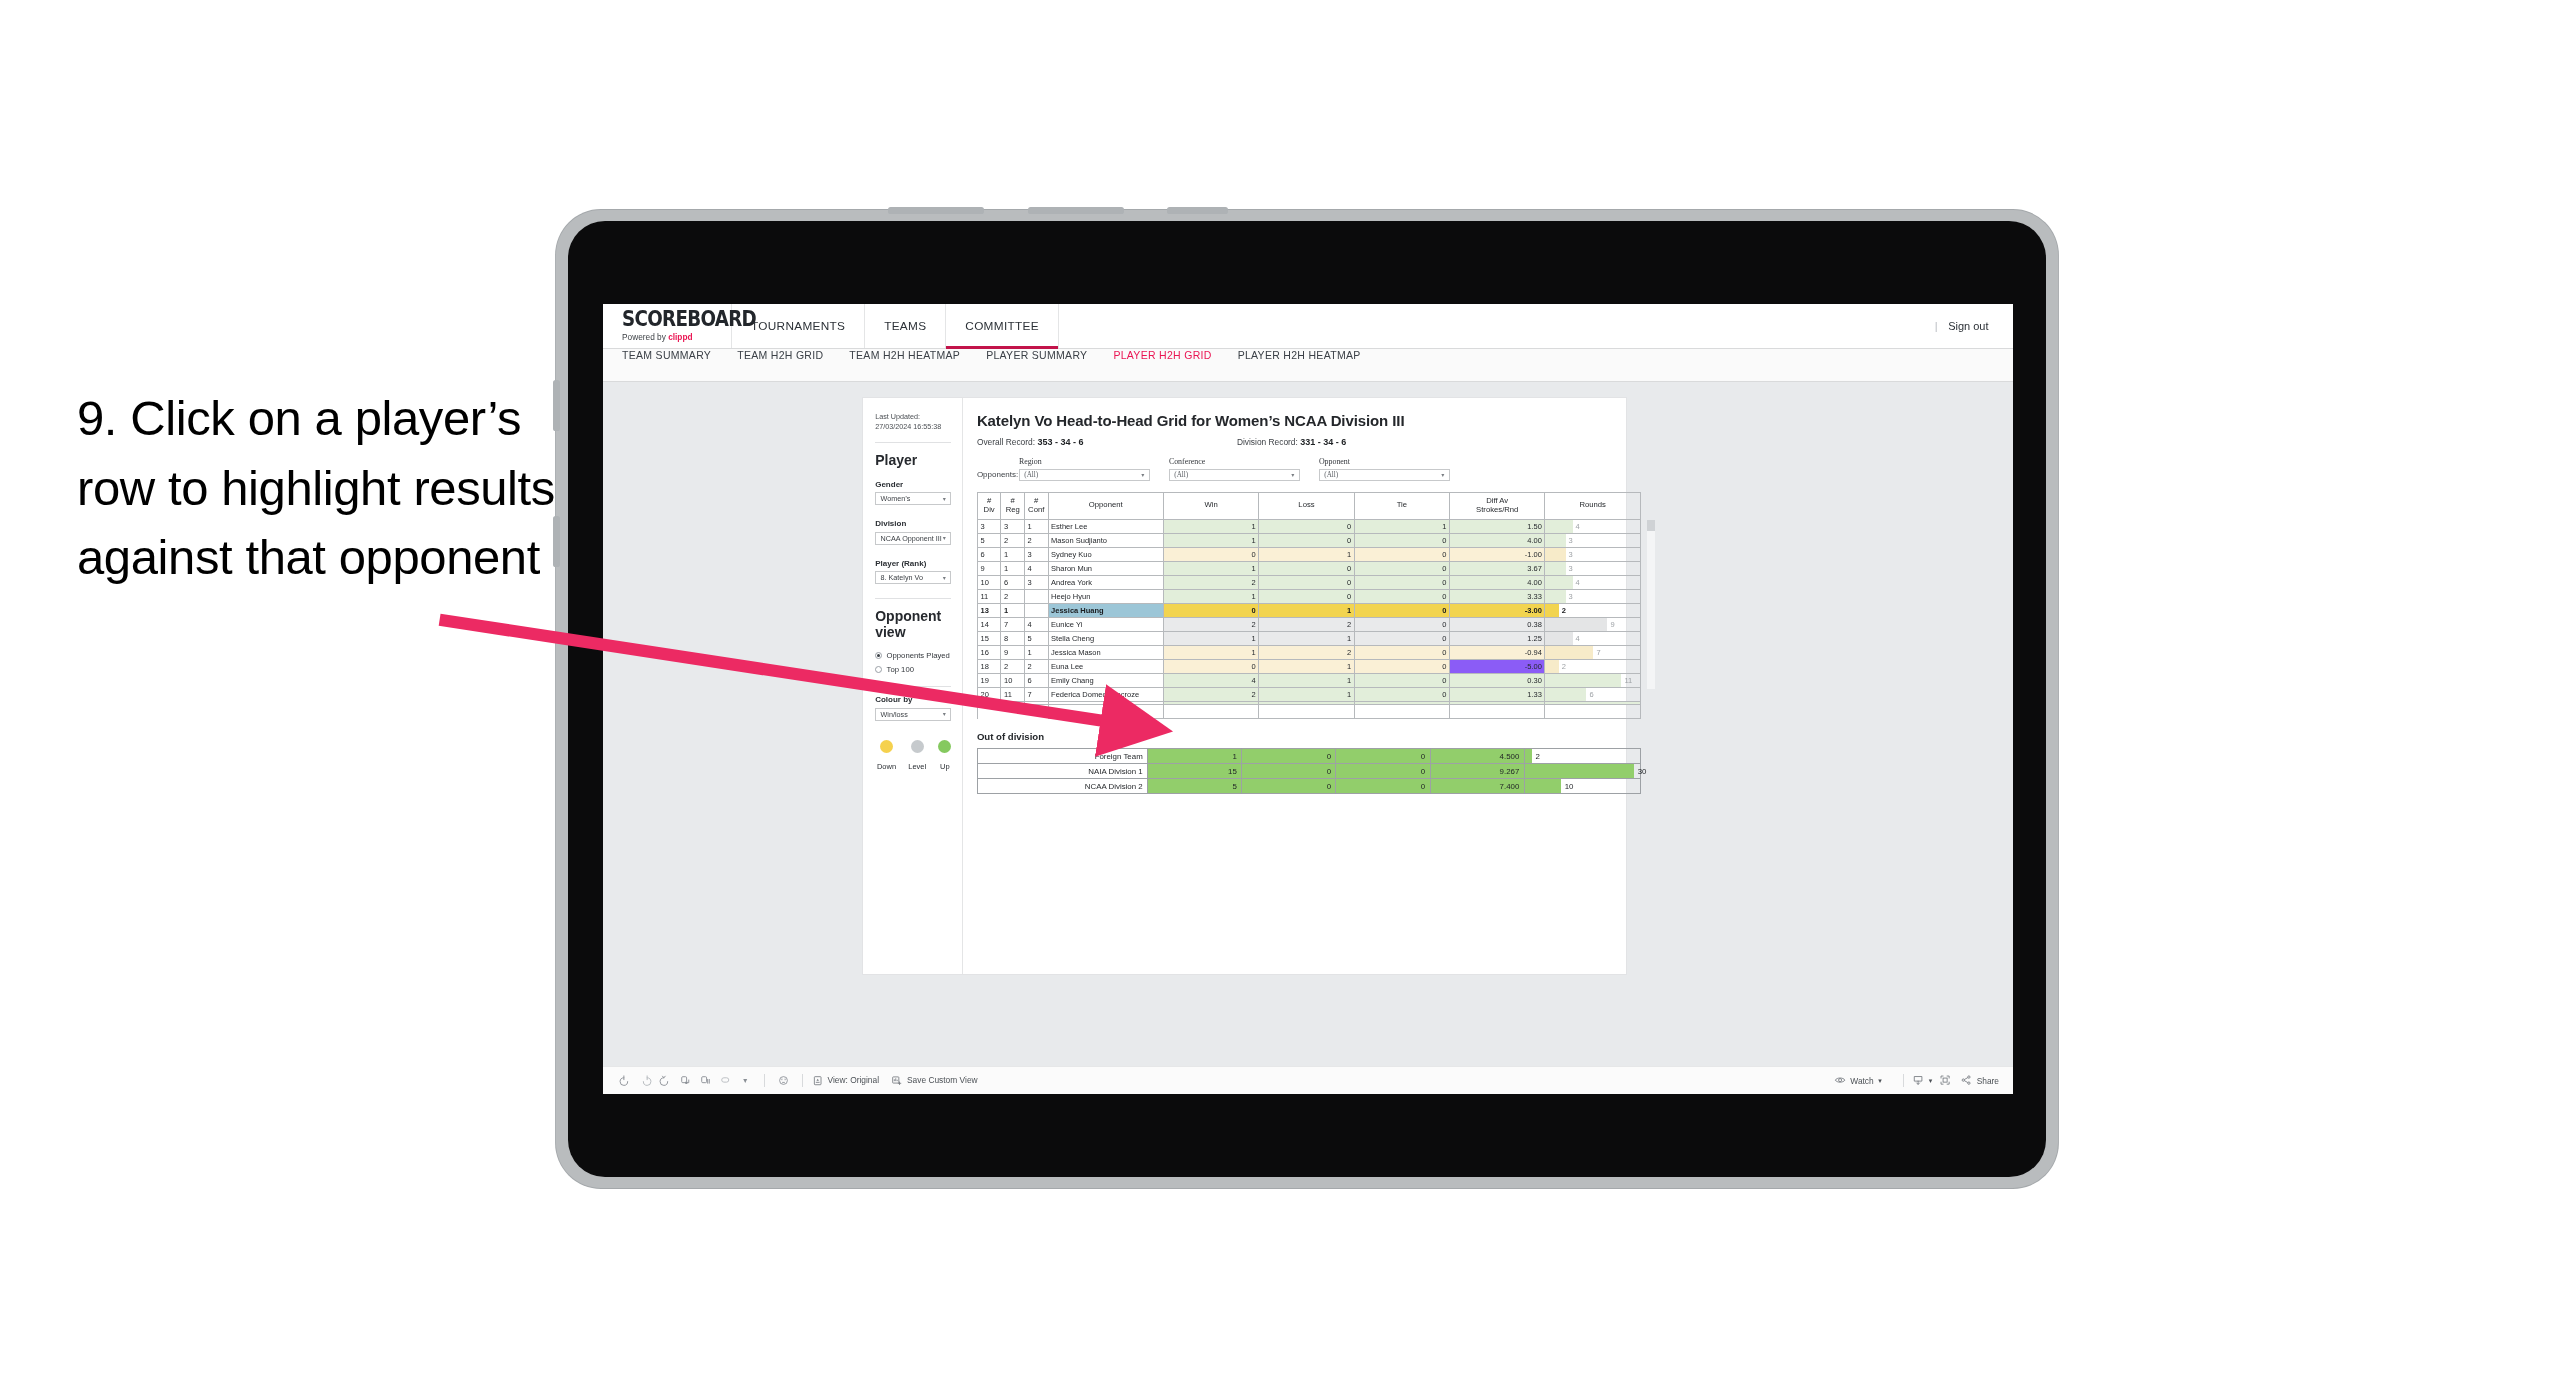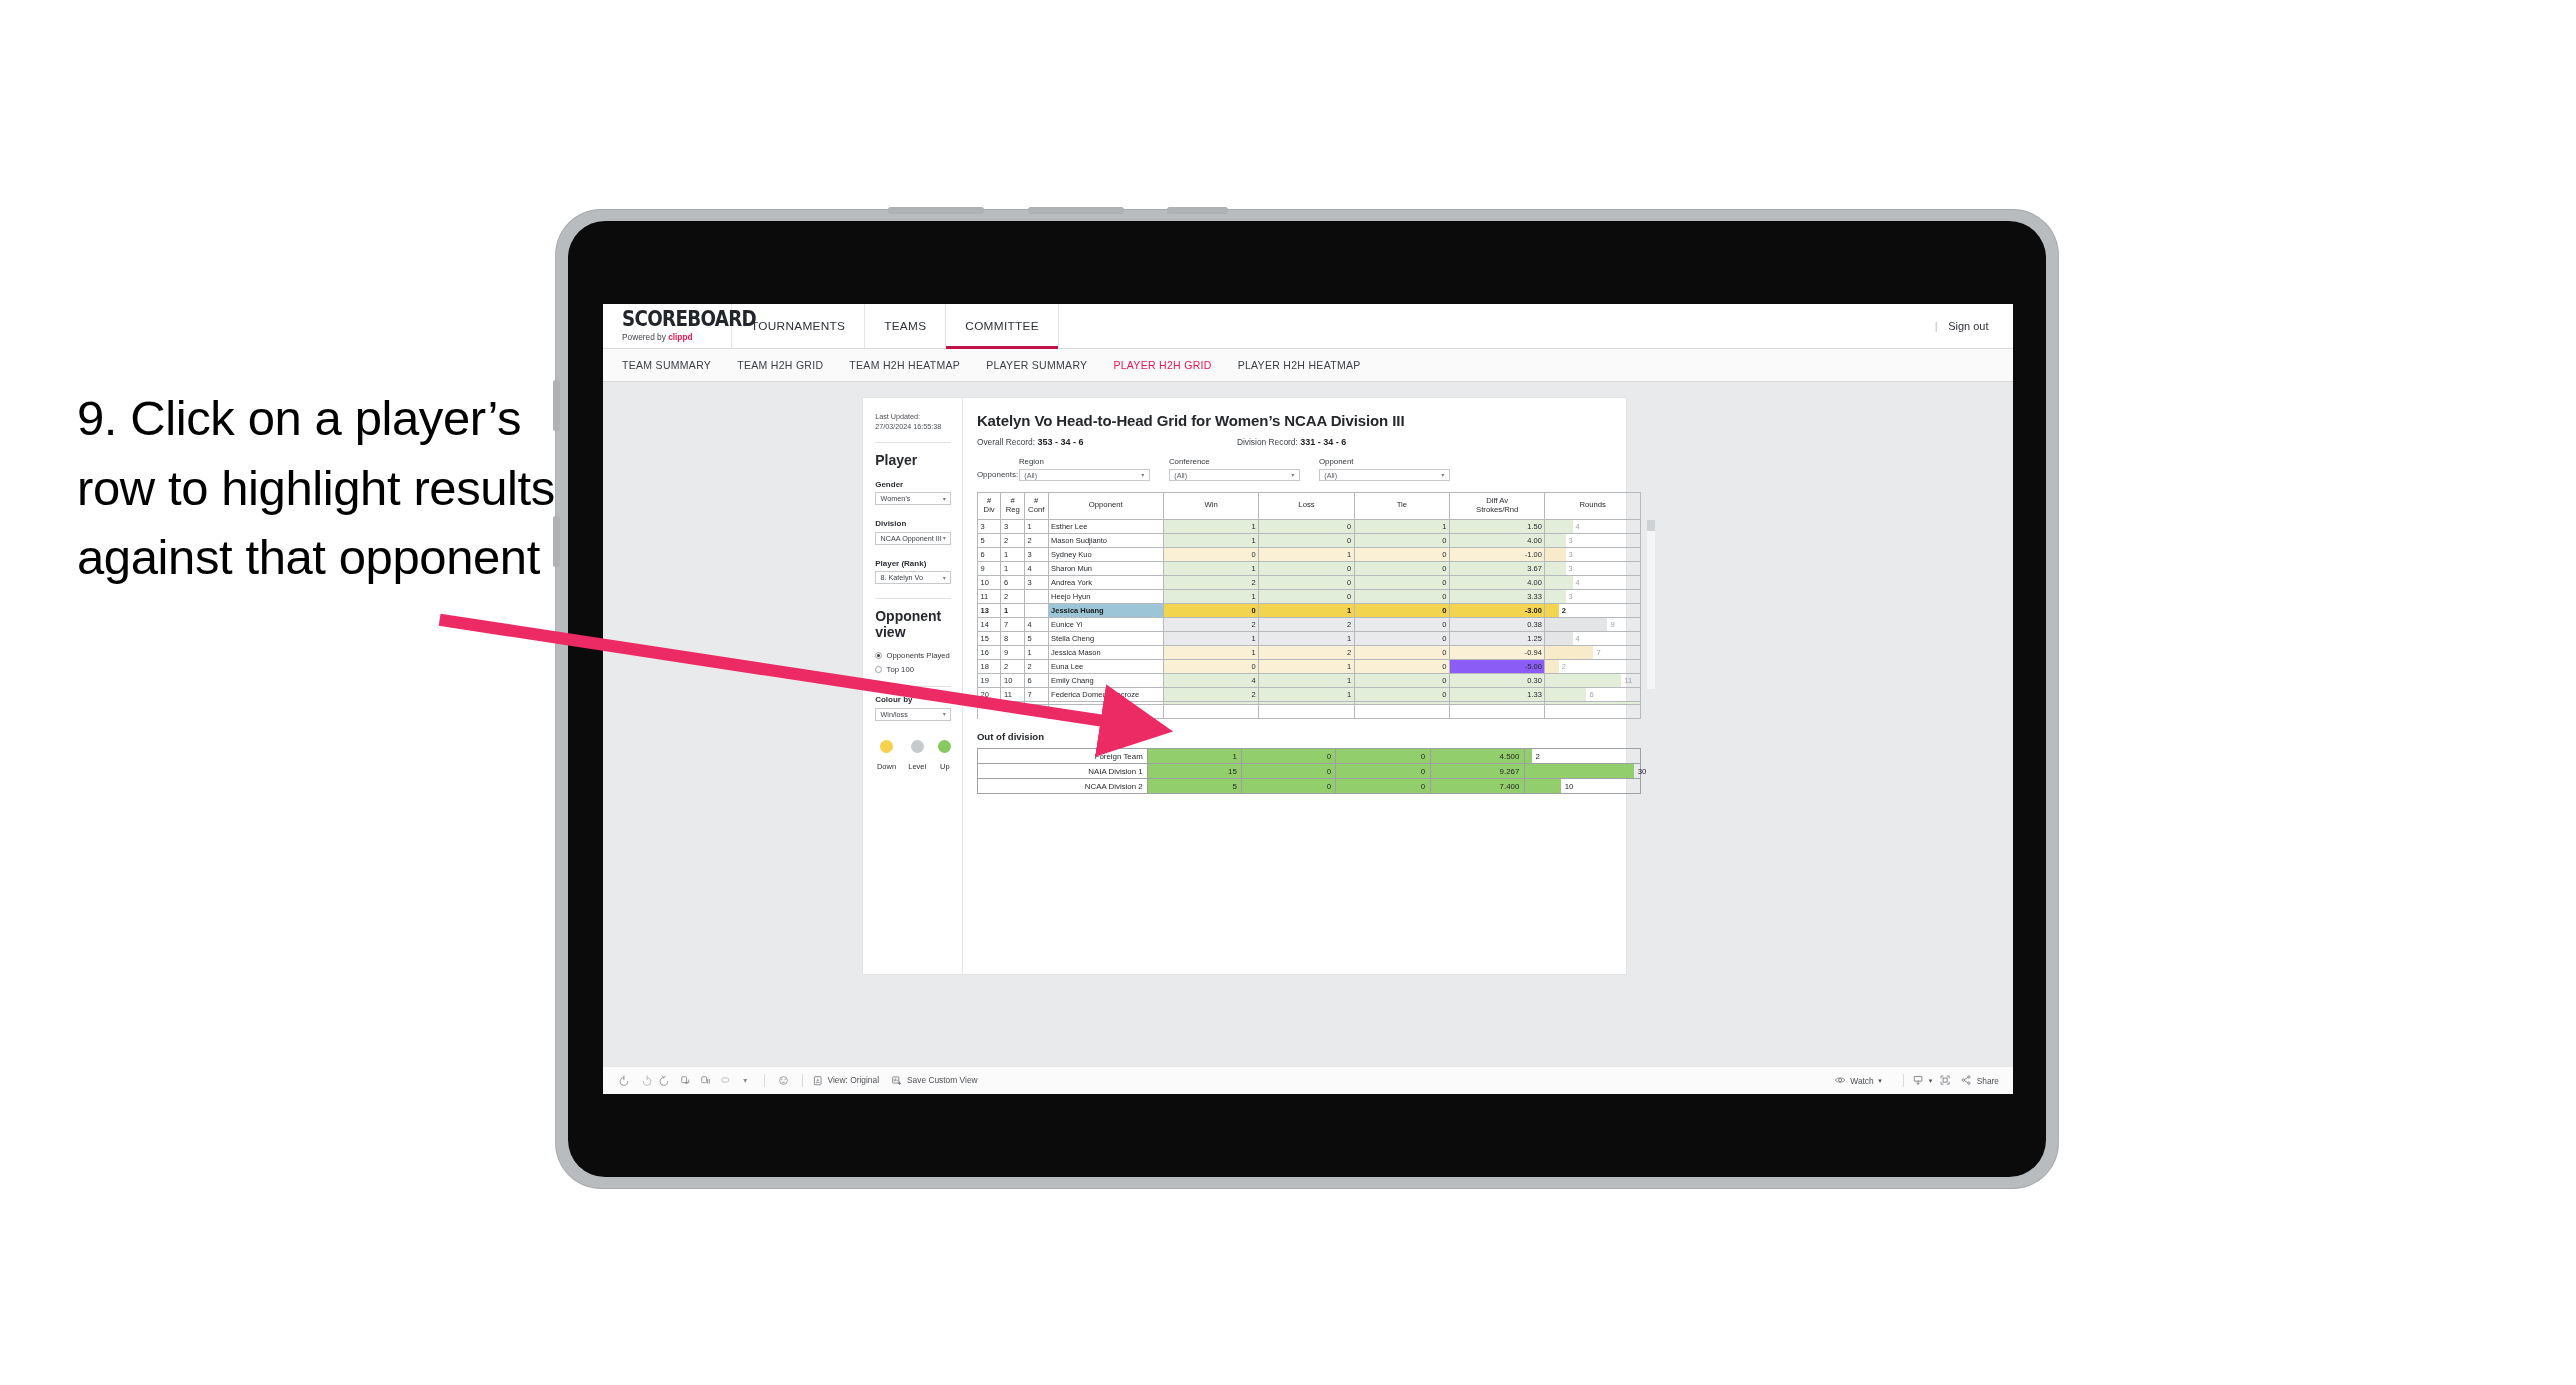--- a/index.html
+++ b/index.html
@@ -107,21 +107,21 @@
   #topnav-spacer { flex: 1; }
   #signout-wrap {
     display:flex; align-items:center; padding-right: 24.5px; gap: 10.5px;
     font-size: 11px; color:#2c3137;
   }
   #signout-div { color:#b8bcc0; }
 
   
   #subnav {
     height: 33px; background:#fafafa;
-    display:flex; align-items:center; gap: 26px;
+    display:flex; gap: 26px;
     padding-left: 19px;
     border-bottom: 0.9px solid #d9dadb;
     font-size: 10.5px; letter-spacing: 0.3px;
     color:#3b4047;
   }
   .subnav-item { cursor:pointer; white-space:nowrap; }
   .subnav-item.active { color:#ea1553; }
 
   
   #dash {
@@ -163,21 +163,21 @@
 
   
   #viz { flex:1; padding: 14px 15.7px 0 14px; position:relative; }
   #viz-title { font-size: 15px; font-weight:600; color:#24272b; letter-spacing:-0.1px; }
   #record-row { display:flex; margin-top: 7.9px; font-size: 8.4px; color:#3b3f44; }
   #record-row .rec-l { width: 260px; }
   #record-row b { color:#1e2124; font-weight:700; font-size:9px; }
 
   #filters { margin-top: 10.5px; display:flex; align-items:flex-end; gap: 0; }
   #filters-lbl { font-size: 8px; color:#3b3f44; width: 42px; padding-bottom: 2.6px; }
-  .filt { width: 131px; margin-right: 19px; }
+  .filt { width: 131px; margin-right: 19px; font-family: Liberation Serif, serif; }
   .filt-lbl { font-size: 7.9px; color:#33373c; margin-bottom: 2.6px; }
   .filt-sel {
     height:12.2px; border:0.9px solid #c7c9cb; background:#fff;
     display:flex; align-items:center; justify-content:space-between;
     padding: 0 3.5px 0 4.4px; font-size:7.2px; color:#5a5e63; cursor:pointer;
   }
 
   
   #grid-wrap { margin-top: 10.5px; position: relative; width: 678px; }
   table.grid { border-collapse: collapse; table-layout: fixed; width: 664px; }

